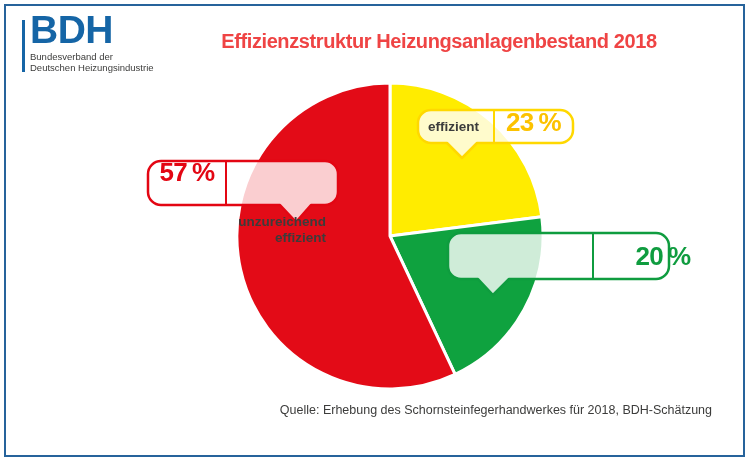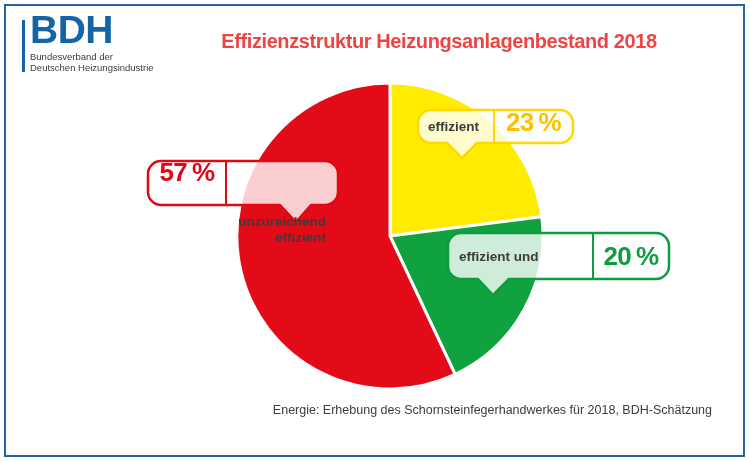--- a/index.html
+++ b/index.html
@@ -82,17 +82,16 @@
 </div>
 <div class="co-value v-yellow" style="left:494px;top:110px;width:79px;height:24px;">23 %</div>
 
 <div class="co-value v-red" style="left:148px;top:145px;width:78px;height:55px;">57 %</div>
 <div class="co-label align-right" style="left:226px;top:162px;width:100px;height:43px;margin-top:46px;">
   <span>unzureichend</span>
   <span>effizient</span>
 </div>
 
 <div class="co-label" style="left:459px;top:234px;width:134px;height:45px;">
-  <span>effizient und</span>
 </div>
-<div class="co-value v-green" style="left:593px;top:233px;width:76px;height:46px;">20 %</div>
+<div class="co-value v-green" style="left:593px;top:233px;width:76px;height:46px;padding-left:32px;">20 %</div>
 
-<div class="source">Energie: Erhebung des Schornsteinfegerhandwerkes für 2018, BDH-Schätzung</div>
+<div class="source">Quelle: Erhebung des Schornsteinfegerhandwerkes für 2018, BDH-Schätzung</div>
 
 </body></html>

